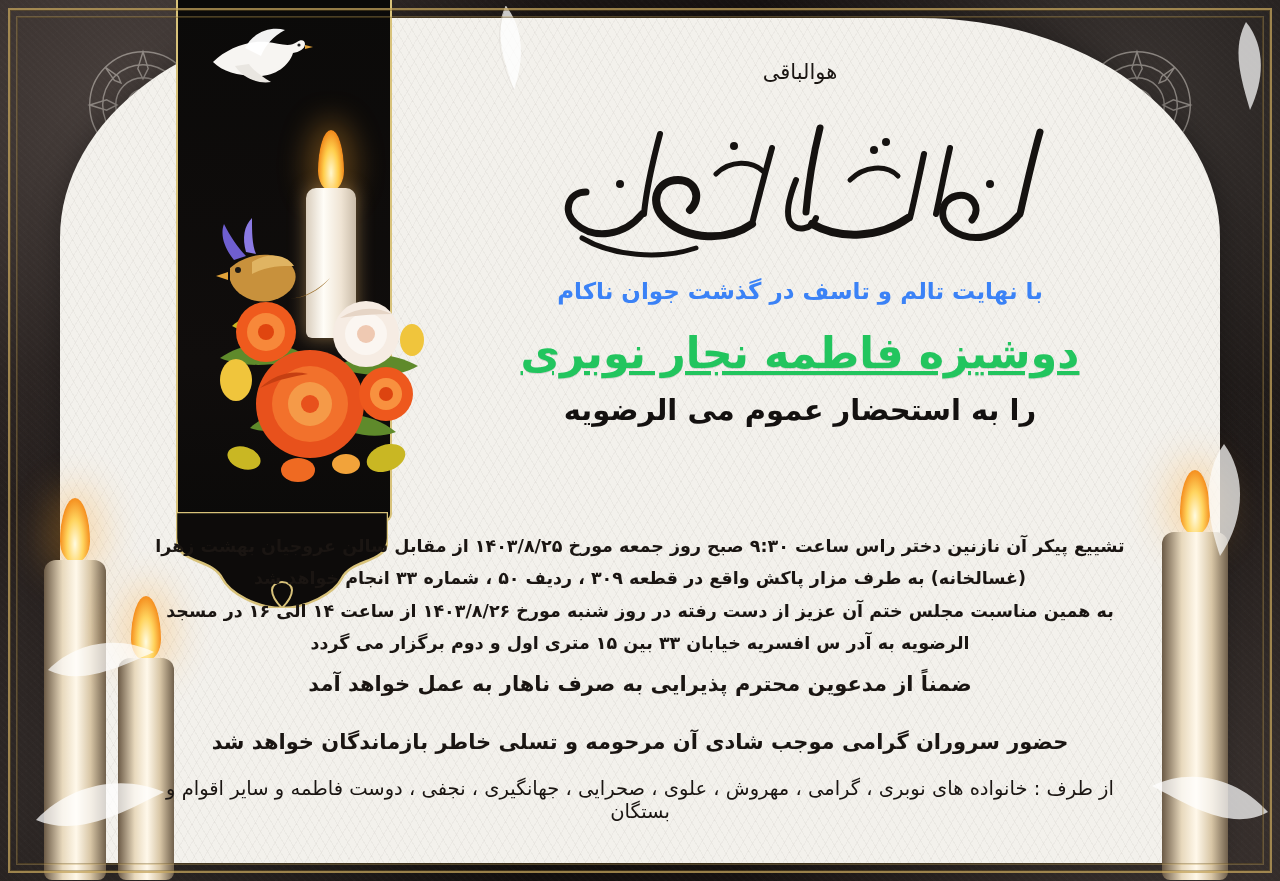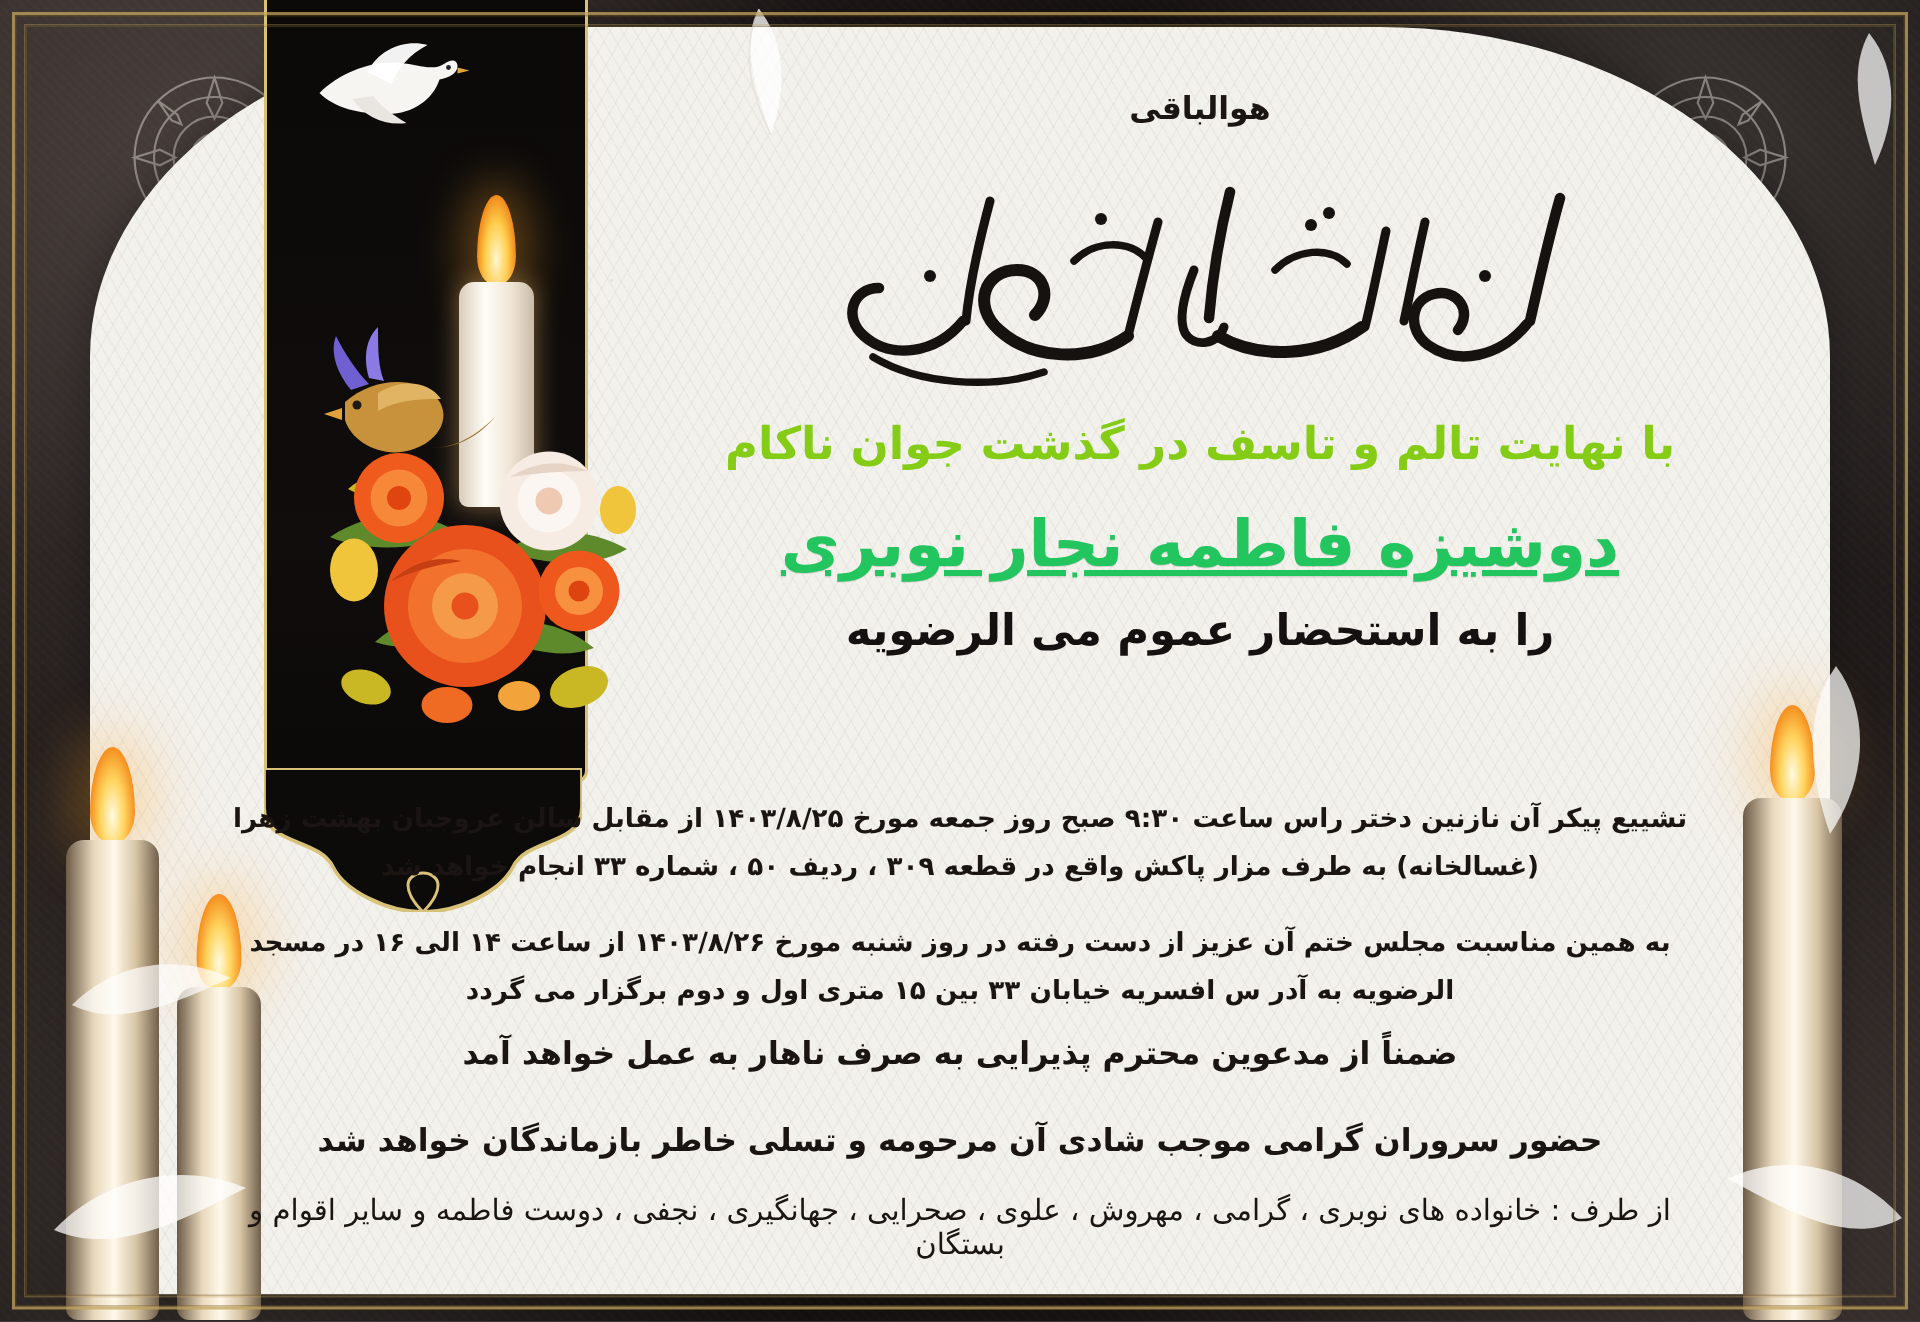--- a/index.html
+++ b/index.html
@@ -186,33 +186,33 @@
     position: absolute;
     left: 420px;
     top: 60px;
     width: 760px;
     text-align: center;
     color: #191512;
     direction: rtl;
   }
   .howalbaghi {
     font-size: 21px;
-    font-weight: bold;
+    font-weight: normal;
     color: #1b1613;
     letter-spacing: .5px;
   }
   .calligraphy {
     margin-top: 4px;
     height: 180px;
     position: relative;
   }
   .headline {
-    font-size: 30px;
+    font-size: 23px;
     font-weight: bold;
-    color: #84cc16;
+    color: #3b82f6;
     margin-top: 6px;
     line-height: 1.5;
   }
   .deceased {
     font-size: 43px;
     font-weight: bold;
     color: #22c55e;
     margin-top: 14px;
     line-height: 1.4;
     text-shadow: 0 1px 0 rgba(0,0,0,.12);
@@ -231,21 +231,21 @@
     width: 1000px;
     text-align: center;
     direction: rtl;
     color: #1a1512;
   }
   .para {
     font-size: 17.5px;
     line-height: 1.85;
     font-weight: bold;
   }
-  .para-2 { margin-top: 18px; }
+  .para-2 { }
   .closing {
     font-size: 21px;
     font-weight: bold;
     line-height: 1.75;
     margin-top: 22px;
   }
   .from-line {
     font-size: 19.5px;
     font-weight: normal;
     margin-top: 16px;

